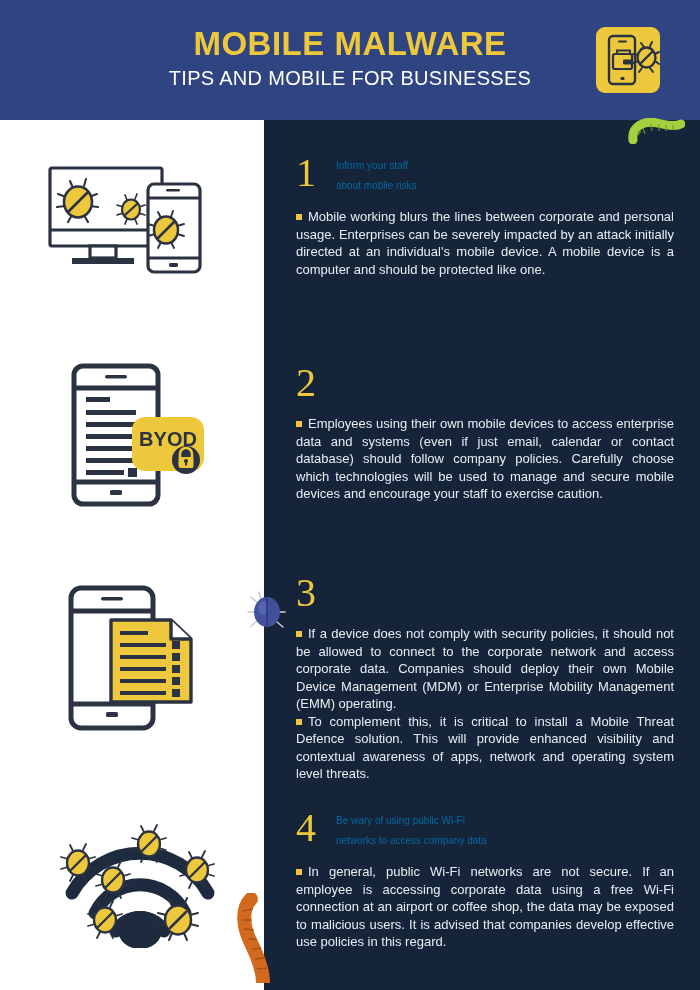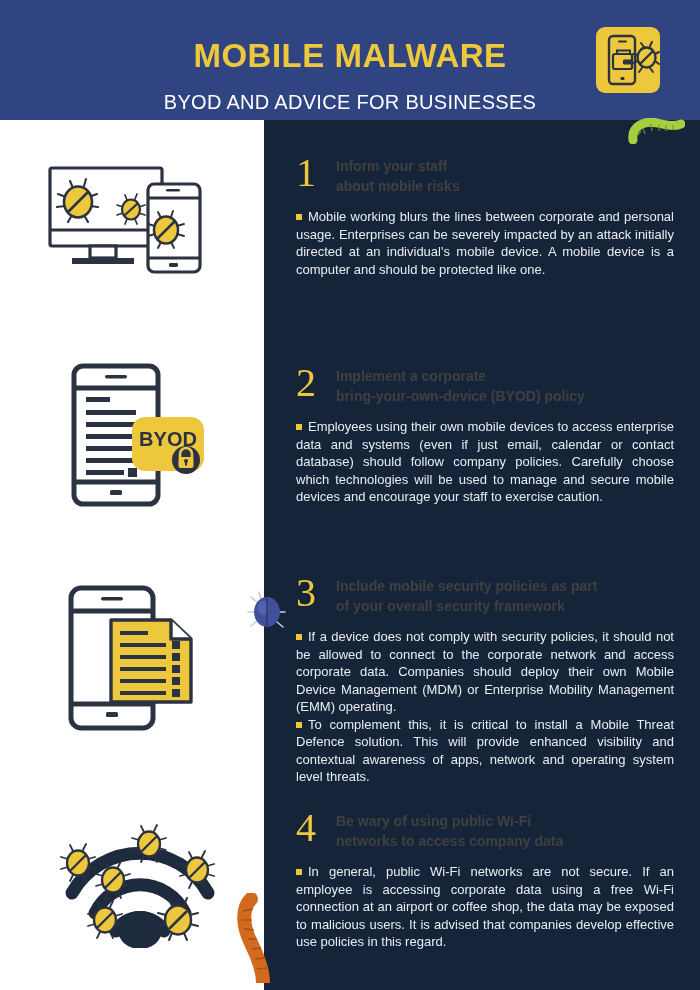--- a/index.html
+++ b/index.html
@@ -30,21 +30,21 @@
     left: 0; top: 24px;
     width: 700px;
     text-align: center;
   }
   .title-main {
     font-size: 33px;
     font-weight: bold;
     letter-spacing: 0.5px;
     color: #edc83c;
     line-height: 40px;
-    margin: 12px;
+    margin: 0;
   }
   .title-sub {
     font-size: 20px;
     font-weight: normal;
     letter-spacing: 0.3px;
     color: #ffffff;
     line-height: 28px;
     margin: 0;
   }
   .header-logo {
@@ -88,23 +88,23 @@
     font-family: "Liberation Serif", serif;
     font-size: 40px;
     line-height: 40px;
     color: #edc83c;
     width: 40px;
     flex: 0 0 40px;
     text-align: left;
     font-weight: normal;
   }
   .sec-title {
-    color: #404040;
-    font-size: 14px;
-    font-weight: bold;
+    color: #0369a1;
+    font-size: 10px;
+    font-weight: normal;
     line-height: 20px;
     padding-top: 3px;
   }
   .sec-title div { white-space: nowrap; }
   .para {
     color: #e9edf3;
     font-size: 13px;
     line-height: 17.5px;
     text-align: justify;
     margin-top: 12px;
@@ -126,21 +126,21 @@
 </head>
 <body>
 
 <div class="page">
 
   <div class="dark-panel"></div>
 
   <div class="header">
     <div class="header-titles">
       <div class="title-main">MOBILE MALWARE</div>
-      <div class="title-sub">BYOD AND ADVICE FOR BUSINESSES</div>
+      <div class="title-sub">TIPS AND MOBILE FOR BUSINESSES</div>
     </div>
     <svg class="header-logo" viewBox="0 0 64 66">
       <rect x="0" y="0" width="64" height="66" rx="9" fill="#edc83c"></rect>
       <rect x="13" y="9" width="26" height="48" rx="4" fill="none" stroke="#2b3242" stroke-width="2.4"></rect>
       <rect x="22" y="13.5" width="9" height="2" rx="1" fill="#2b3242"></rect>
       <rect x="24.5" y="50" width="4" height="3" rx="1" fill="#2b3242"></rect>
       <path d="M19 27h15a2 2 0 0 1 2 2v11a2 2 0 0 1-2 2H19a2 2 0 0 1-2-2V29a2 2 0 0 1 2-2z" fill="#edc83c" stroke="#2b3242" stroke-width="2.2"></path>
       <path d="M21 27v-3.5h13V27" fill="none" stroke="#2b3242" stroke-width="2"></path>
       <rect x="27" y="32.5" width="9" height="5" rx="1.2" fill="#2b3242"></rect>
       <g stroke="#2b3242" stroke-width="2" stroke-linecap="round">
@@ -424,37 +424,29 @@
       </div>
     </div>
     <div class="para">
       <span class="bullet"></span><span>Mobile working blurs the lines between corporate and personal usage. Enterprises can be severely impacted by an attack initially directed at an individual's mobile device. A mobile device is a computer and should be protected like one.</span>
     </div>
   </div>
 
   <div class="section" style="top:363px;">
     <div class="sec-head">
       <div class="sec-num">2</div>
-      <div class="sec-title">
-        <div>Implement a corporate</div>
-        <div>bring-your-own-device (BYOD) policy</div>
-      </div>
     </div>
     <div class="para">
       <span class="bullet"></span><span>Employees using their own mobile devices to access enterprise data and systems (even if just email, calendar or contact database) should follow company policies. Carefully choose which technologies will be used to manage and secure mobile devices and encourage your staff to exercise caution.</span>
     </div>
   </div>
 
   <div class="section" style="top:573px;">
     <div class="sec-head">
       <div class="sec-num">3</div>
-      <div class="sec-title">
-        <div>Include mobile security policies as part</div>
-        <div>of your overall security framework</div>
-      </div>
     </div>
     <div class="para">
       <span class="bullet"></span><span>If a device does not comply with security policies, it should not be allowed to connect to the corporate network and access corporate data. Companies should deploy their own Mobile Device Management (MDM) or Enterprise Mobility Management (EMM) operating.</span>
     </div>
     <div class="para">
       <span class="bullet"></span><span>To complement this, it is critical to install a Mobile Threat Defence solution. This will provide enhanced visibility and contextual awareness of apps, network and operating system level threats.</span>
     </div>
   </div>
 
   <div class="section" style="top:808px;">

